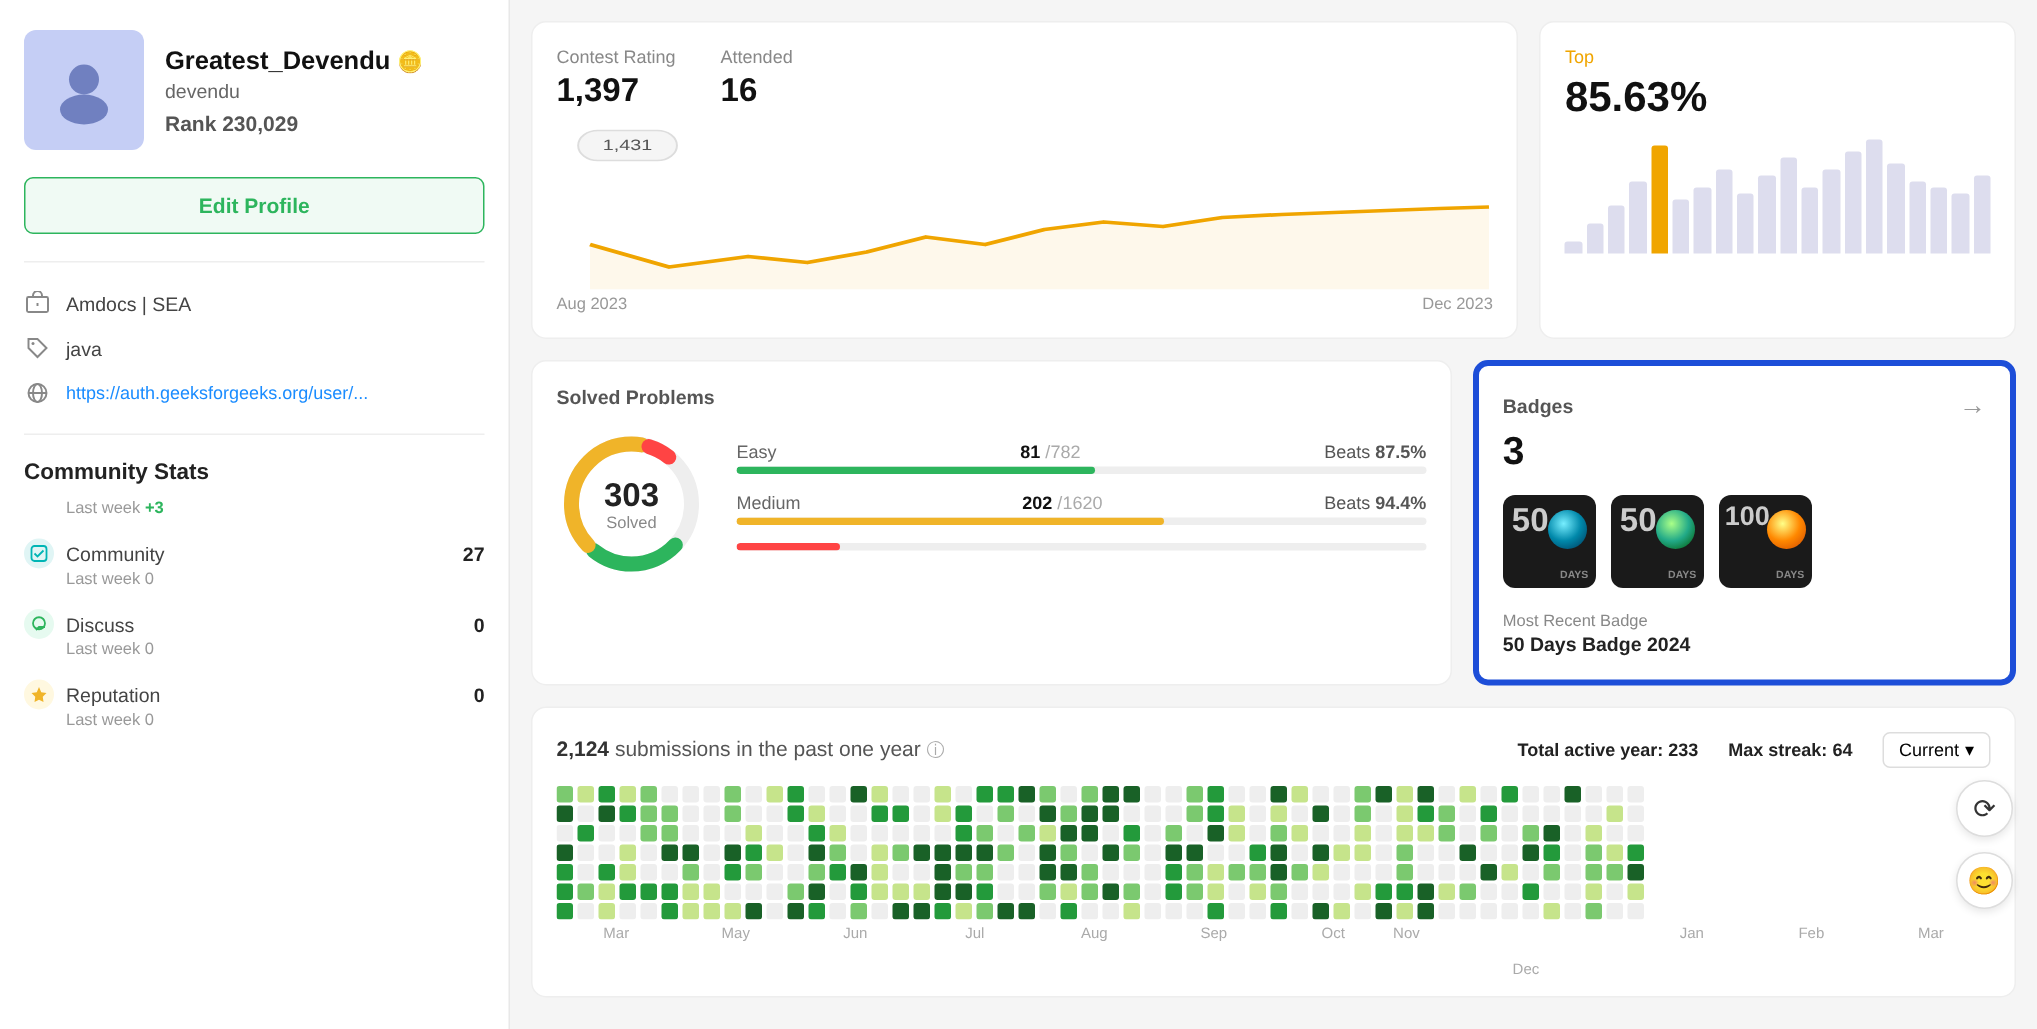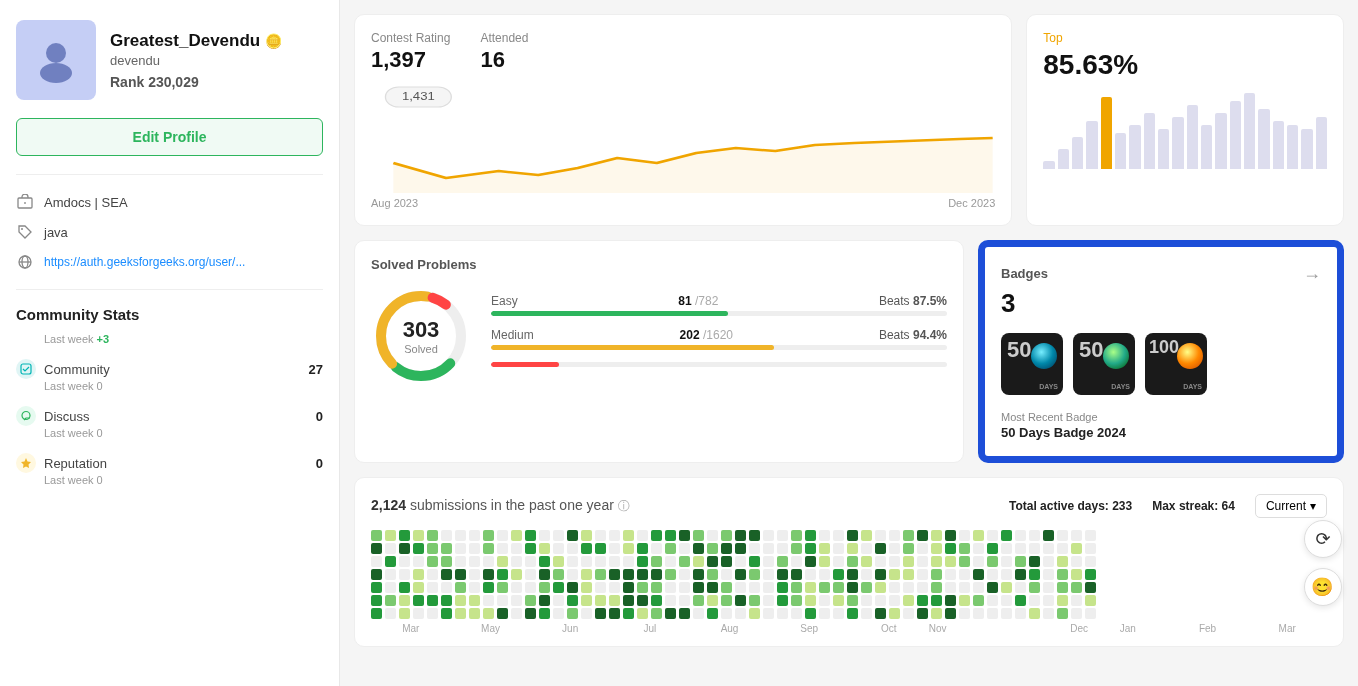--- a/index.html
+++ b/index.html
@@ -90,21 +90,21 @@
     .problem-total { color: #aaa; }
     .beats-text { font-size: 12px; color: #555; }
     .beats-val { font-weight: 700; }
     .progress-bar { height: 5px; border-radius: 3px; background: #eee; overflow: hidden; margin-top: 2px; }
     .progress-fill { height: 100%; border-radius: 3px; }
     .fill-easy { background: #2db55d; }
     .fill-medium { background: #f0b429; }
     .fill-hard { background: #f44; }
 
     
-    .badges-card { background: #fff; border-radius: 10px; padding: 16px; flex: 1; border: 7px solid #1d4ed8; }
+    .badges-card { background: #fff; border-radius: 10px; padding: 16px; flex: 1; border: 4px solid #1d4ed8; }
     .badges-header { display: flex; justify-content: space-between; align-items: center; margin-bottom: 4px; }
     .badges-title { font-size: 13px; font-weight: 600; color: #555; }
     .badges-arrow { color: #999; font-size: 18px; cursor: pointer; }
     .badges-count { font-size: 26px; font-weight: 700; color: #111; margin-bottom: 14px; }
     .badges-icons { display: flex; gap: 10px; margin-bottom: 16px; }
     .badge-hex { width: 60px; height: 60px; background: #2a2a2a; border-radius: 8px; display: flex; align-items: center; justify-content: center; font-size: 11px; color: #fff; font-weight: 700; position: relative; overflow: hidden; }
     .badge-hex.badge1 { background: linear-gradient(135deg, #1a1a1a, #333); }
     .badge-hex.badge2 { background: linear-gradient(135deg, #1a1a1a, #333); }
     .badge-hex.badge3 { background: linear-gradient(135deg, #1a1a1a, #2a2a2a); }
     .recent-badge-label { font-size: 11px; color: #888; }
@@ -430,21 +430,21 @@
 
     <div class="heatmap-card">
       <div class="heatmap-header">
         <div style="font-size:14px;">
           <span class="heatmap-title-num" style="font-weight:700;">2,124</span>
           <span style="color:#555;">submissions in the past one year</span>
           <span class="heatmap-info">ⓘ</span>
         </div>
         <div class="heatmap-stats">
           <div class="heatmap-stat">
-            <span>Total active days:</span> <span style="font-weight:700;color:#222;">233</span>
+            <span>Total active year:</span> <span style="font-weight:700;color:#222;">233</span>
           </div>
           <div class="heatmap-stat">
             <span>Max streak:</span> <span style="font-weight:700;color:#222;">64</span>
           </div>
           <button class="current-btn">
             <span>Current</span>
             <span>▾</span>
           </button>
         </div>
       </div>
@@ -923,21 +923,21 @@
         </div>
       <div id="monthLabels" style="display:flex;margin-top:4px;font-size:10px;color:#aaa;">
           <span style="flex: 1 1 0%; text-align: center;">Mar</span>
           <span style="flex: 1 1 0%; text-align: center;">May</span>
           <span style="flex: 1 1 0%; text-align: center;">Jun</span>
           <span style="flex: 1 1 0%; text-align: center;">Jul</span>
           <span style="flex: 1 1 0%; text-align: center;">Aug</span>
           <span style="flex: 1 1 0%; text-align: center;">Sep</span>
           <span style="flex: 1 1 0%; text-align: center;">Oct</span>
           <span style="flex: 1 1 0%; ">Nov</span>
-          <span style="flex: 1 1 0%; text-align: right;">Dec</span>
+          <span style="flex: 1 1 0%; text-align: left; margin-top: 24px;">Dec</span>
           <span style="flex: 1 1 0%; text-align: center;">Jan</span>
           <span style="flex: 1 1 0%; text-align: center;">Feb</span>
           <span style="flex: 1 1 0%; text-align: center;">Mar</span>
         </div>
     </div>
   </div>
 </div>
 
 <div class="floating-btns">
   <div class="float-btn">⟳</div>

